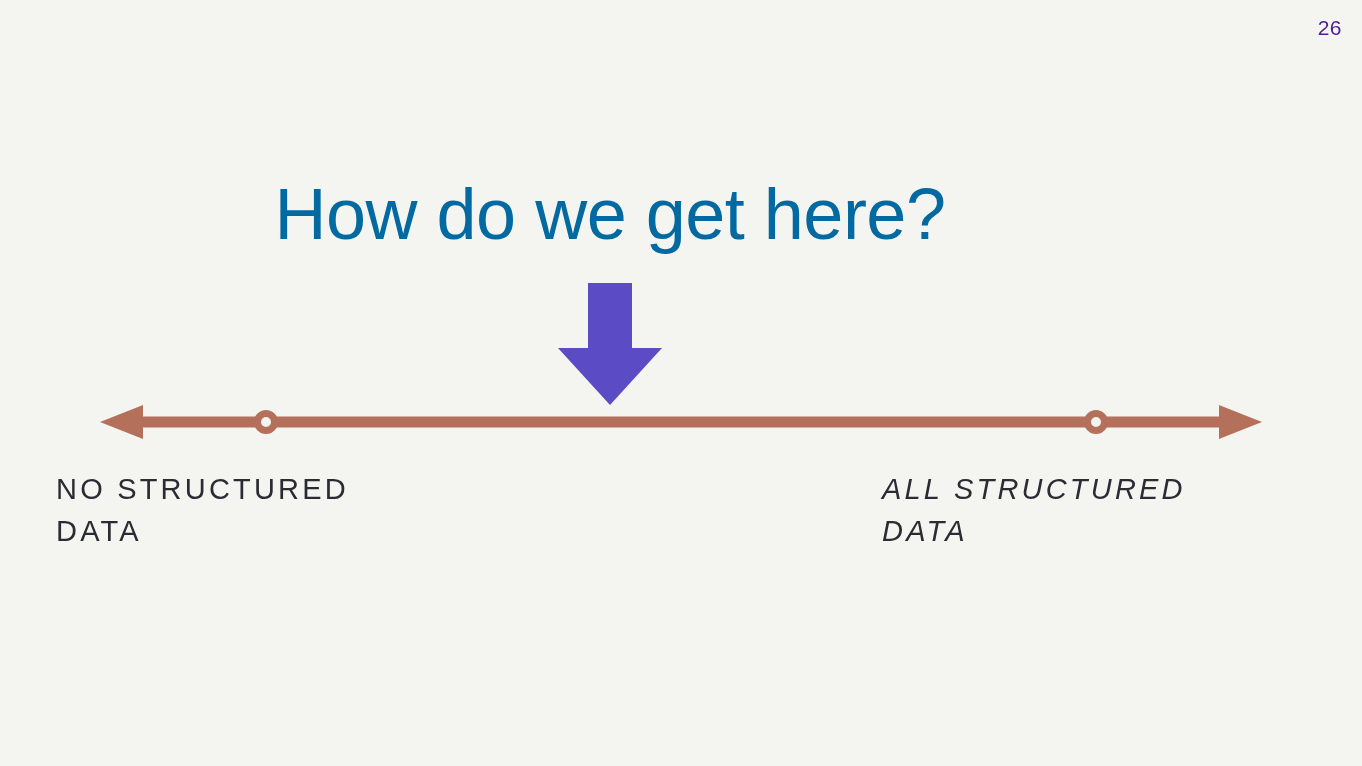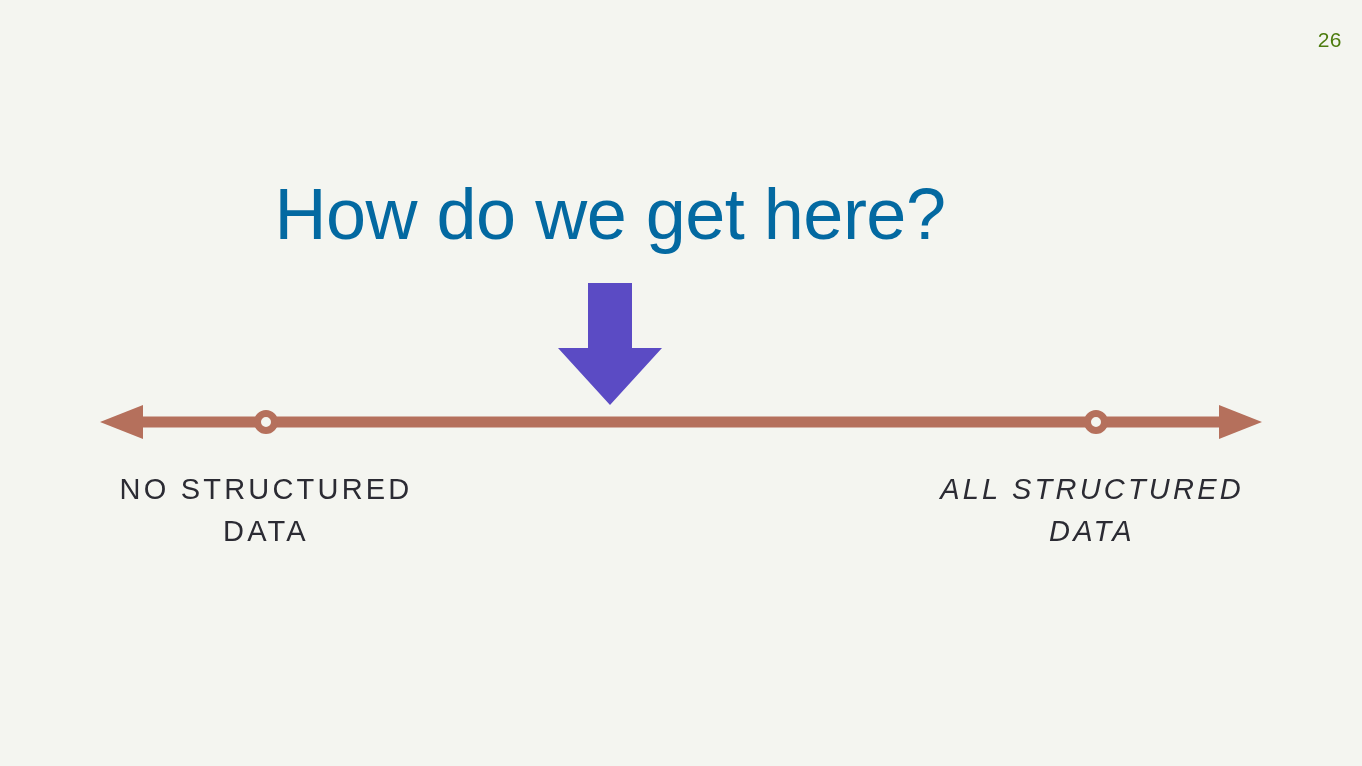--- a/index.html
+++ b/index.html
@@ -17,26 +17,26 @@
   .slide {
     position: relative;
     width: 1362px;
     height: 766px;
     background: #f4f5f0;
   }
 
   
   .page-number {
     position: absolute;
-    top: 29px;
+    top: 17px;
     right: 20px;
     font-family: "Liberation Sans", sans-serif;
     font-size: 21px;
     font-weight: 400;
-    color: #4d7c0f;
+    color: #4c1d95;
     letter-spacing: 0.5px;
     line-height: 1;
     user-select: none;
   }
 
   
   .title {
     position: absolute;
     left: 0;
     top: 176px;
@@ -77,21 +77,21 @@
     display: block;
     width: 1172px;
     height: 46px;
   }
 
   
   .axis-label {
     position: absolute;
     top: 468px;
     width: 420px;
-    text-align: center;
+    text-align: left;
     font-family: "Liberation Sans", sans-serif;
     font-size: 29px;
     font-weight: 400;
     color: #2b2b33;
     letter-spacing: 3.2px;
     line-height: 1.45;
   }
   .axis-label .l1 { display: block; }
   .axis-label .l2 { display: block; }
 

